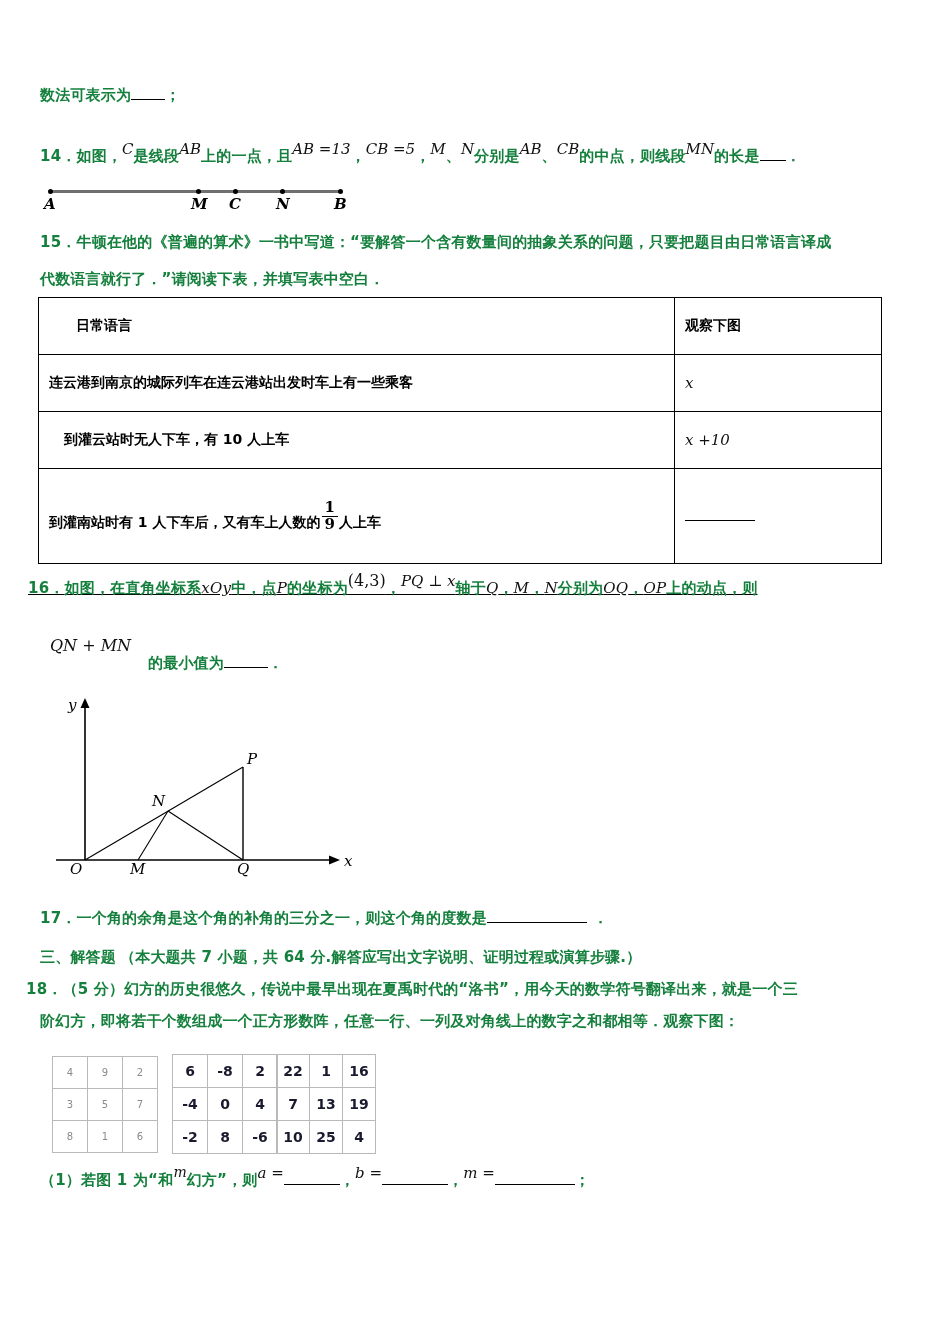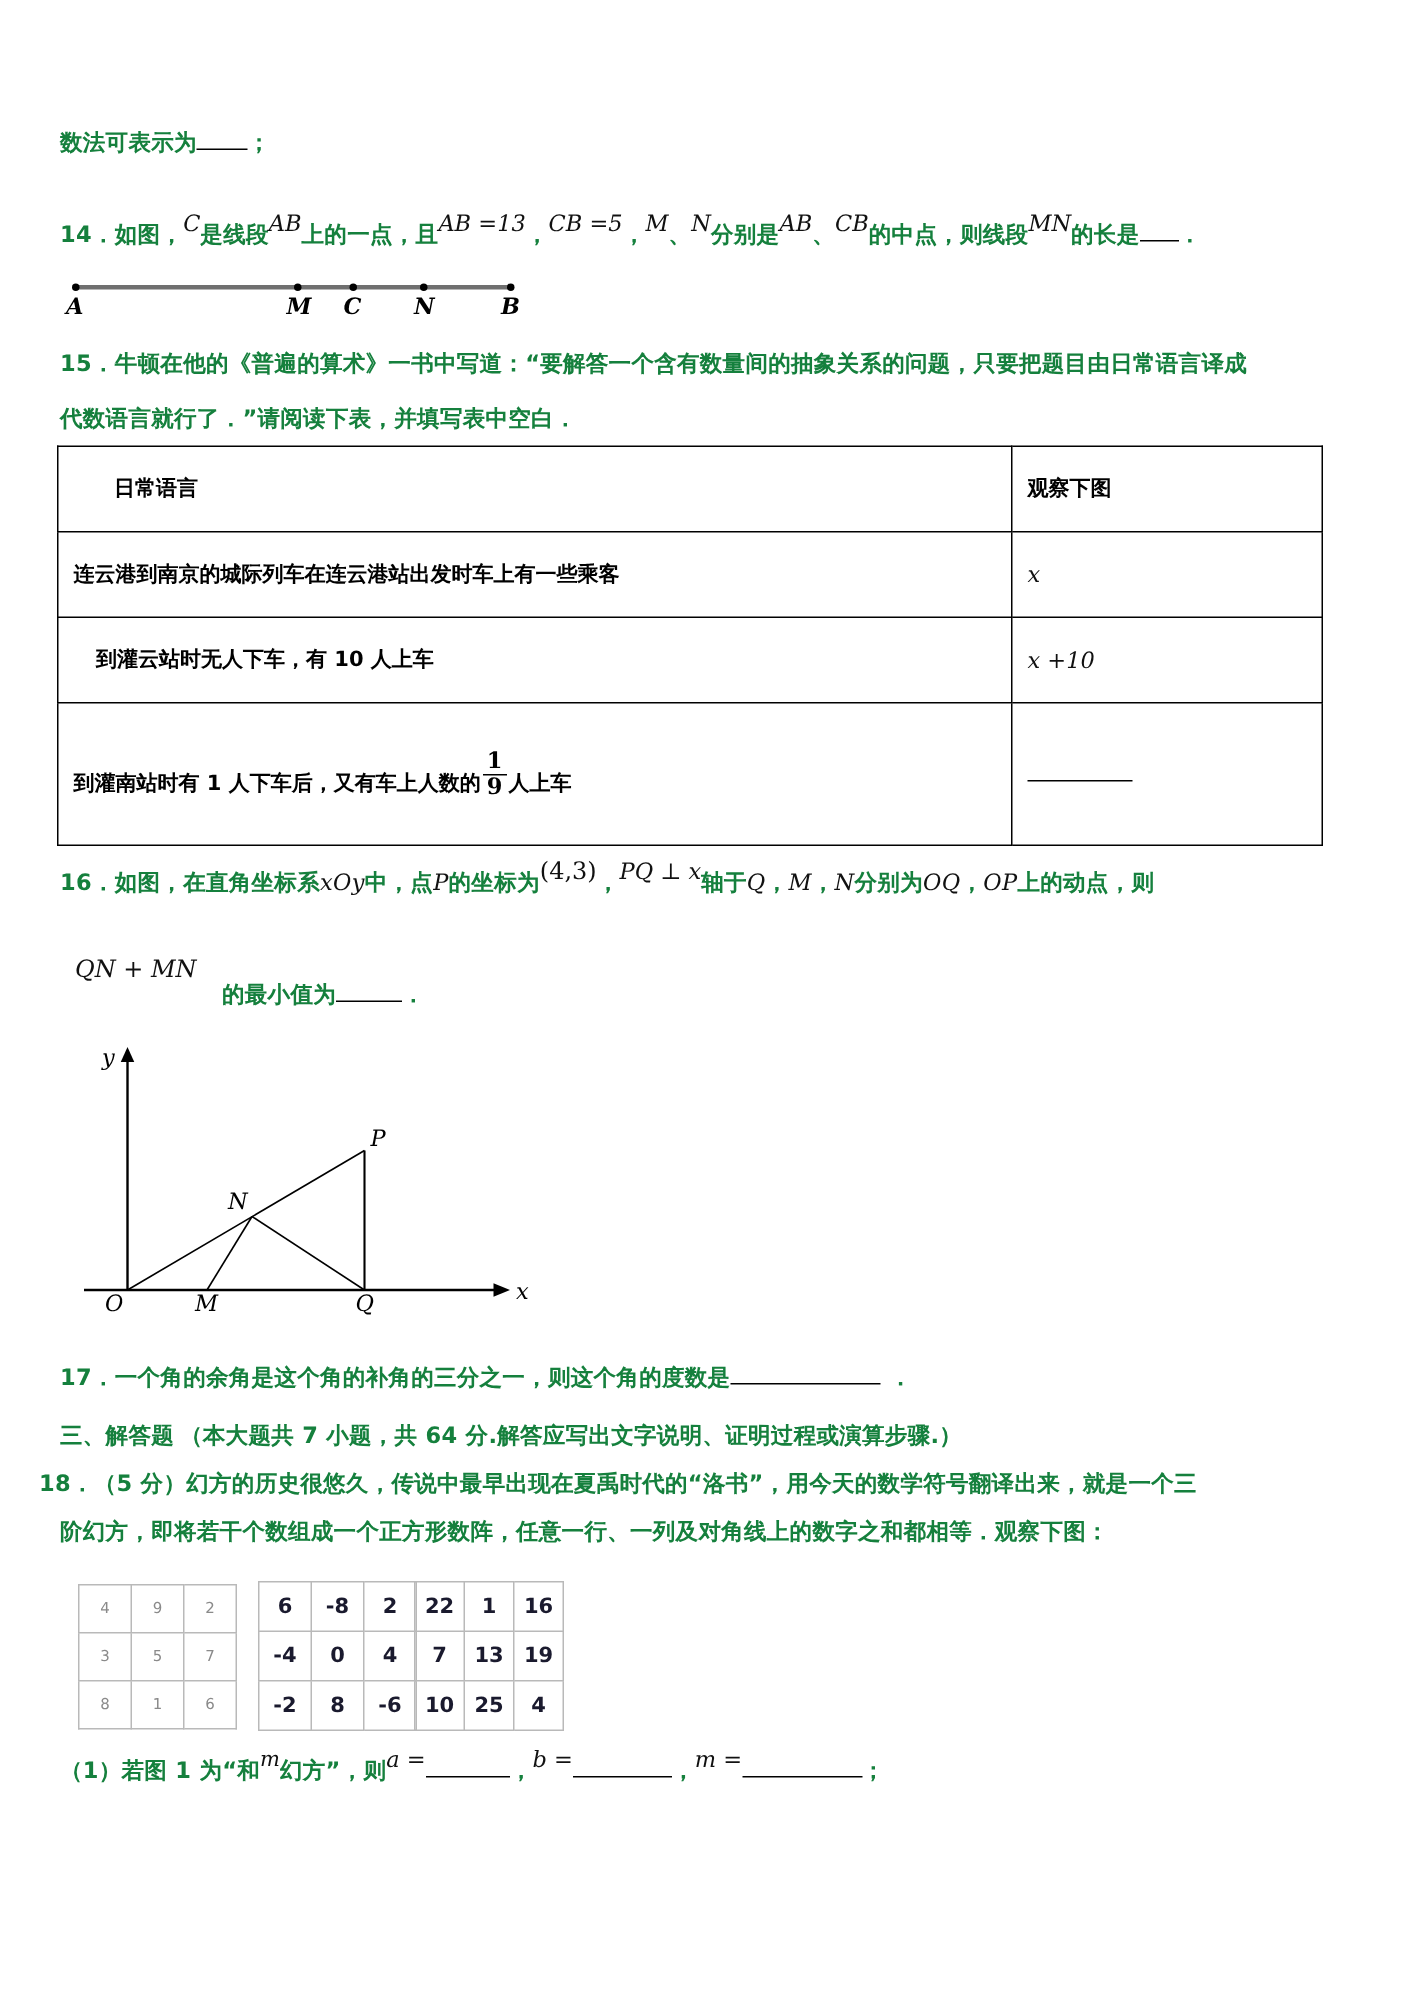--- a/index.html
+++ b/index.html
@@ -208,21 +208,21 @@
       <td class="c1 cellcn sep-top" style="height:82px;">
         <span>到灌南站时有 1 人下车后，又有车上人数的</span><span class="frac"><span class="num">1</span><span class="den">9</span></span><span>人上车</span>
       </td>
       <td class="c2 cellmath sep-top" style="height:82px;">
         <span class="ansblank"></span>
       </td>
     </tr>
   </tbody>
     </table>
 
-  <div class="line" style="left:40px; top:580px;">
+  <div class="line" style="left:28px; top:580px;text-decoration:underline;">
     <span class="cn">16．</span><span class="cn">如图，在直角坐标系</span><span class="cn mi" style="font-size:15px;">xOy</span><span class="cn">中，点</span><span class="cn mi" style="font-size:15px;">P</span><span class="cn">的坐标为</span><span class="mn sup" style="font-size:16px;">(4,3)</span><span class="cn">，</span><span class="mi sup" style="font-size:15px;">PQ ⊥ x</span><span class="cn">轴于</span><span class="cn mi" style="font-size:15px;">Q</span><span class="cn">，</span><span class="cn mi" style="font-size:15px;">M</span><span class="cn">，</span><span class="cn mi" style="font-size:15px;">N</span><span class="cn">分别为</span><span class="cn mi" style="font-size:15px;">OQ</span><span class="cn">，</span><span class="cn mi" style="font-size:15px;">OP</span><span class="cn">上的动点，则</span>
   </div>
   <div class="line" style="left:50px; top:638px;">
     <span class="mi" style="font-size:16px;">QN + MN</span>
   </div>
   <div class="line" style="left:118px; top:655px;margin-left:30px;">
     <span class="cn">的最小值为</span><span class="blank" style="width:44px;"></span><span class="cn">．</span>
   </div>
 
   <div class="axfig" style="left:48px; top:692px; width:320px; height:190px;">

